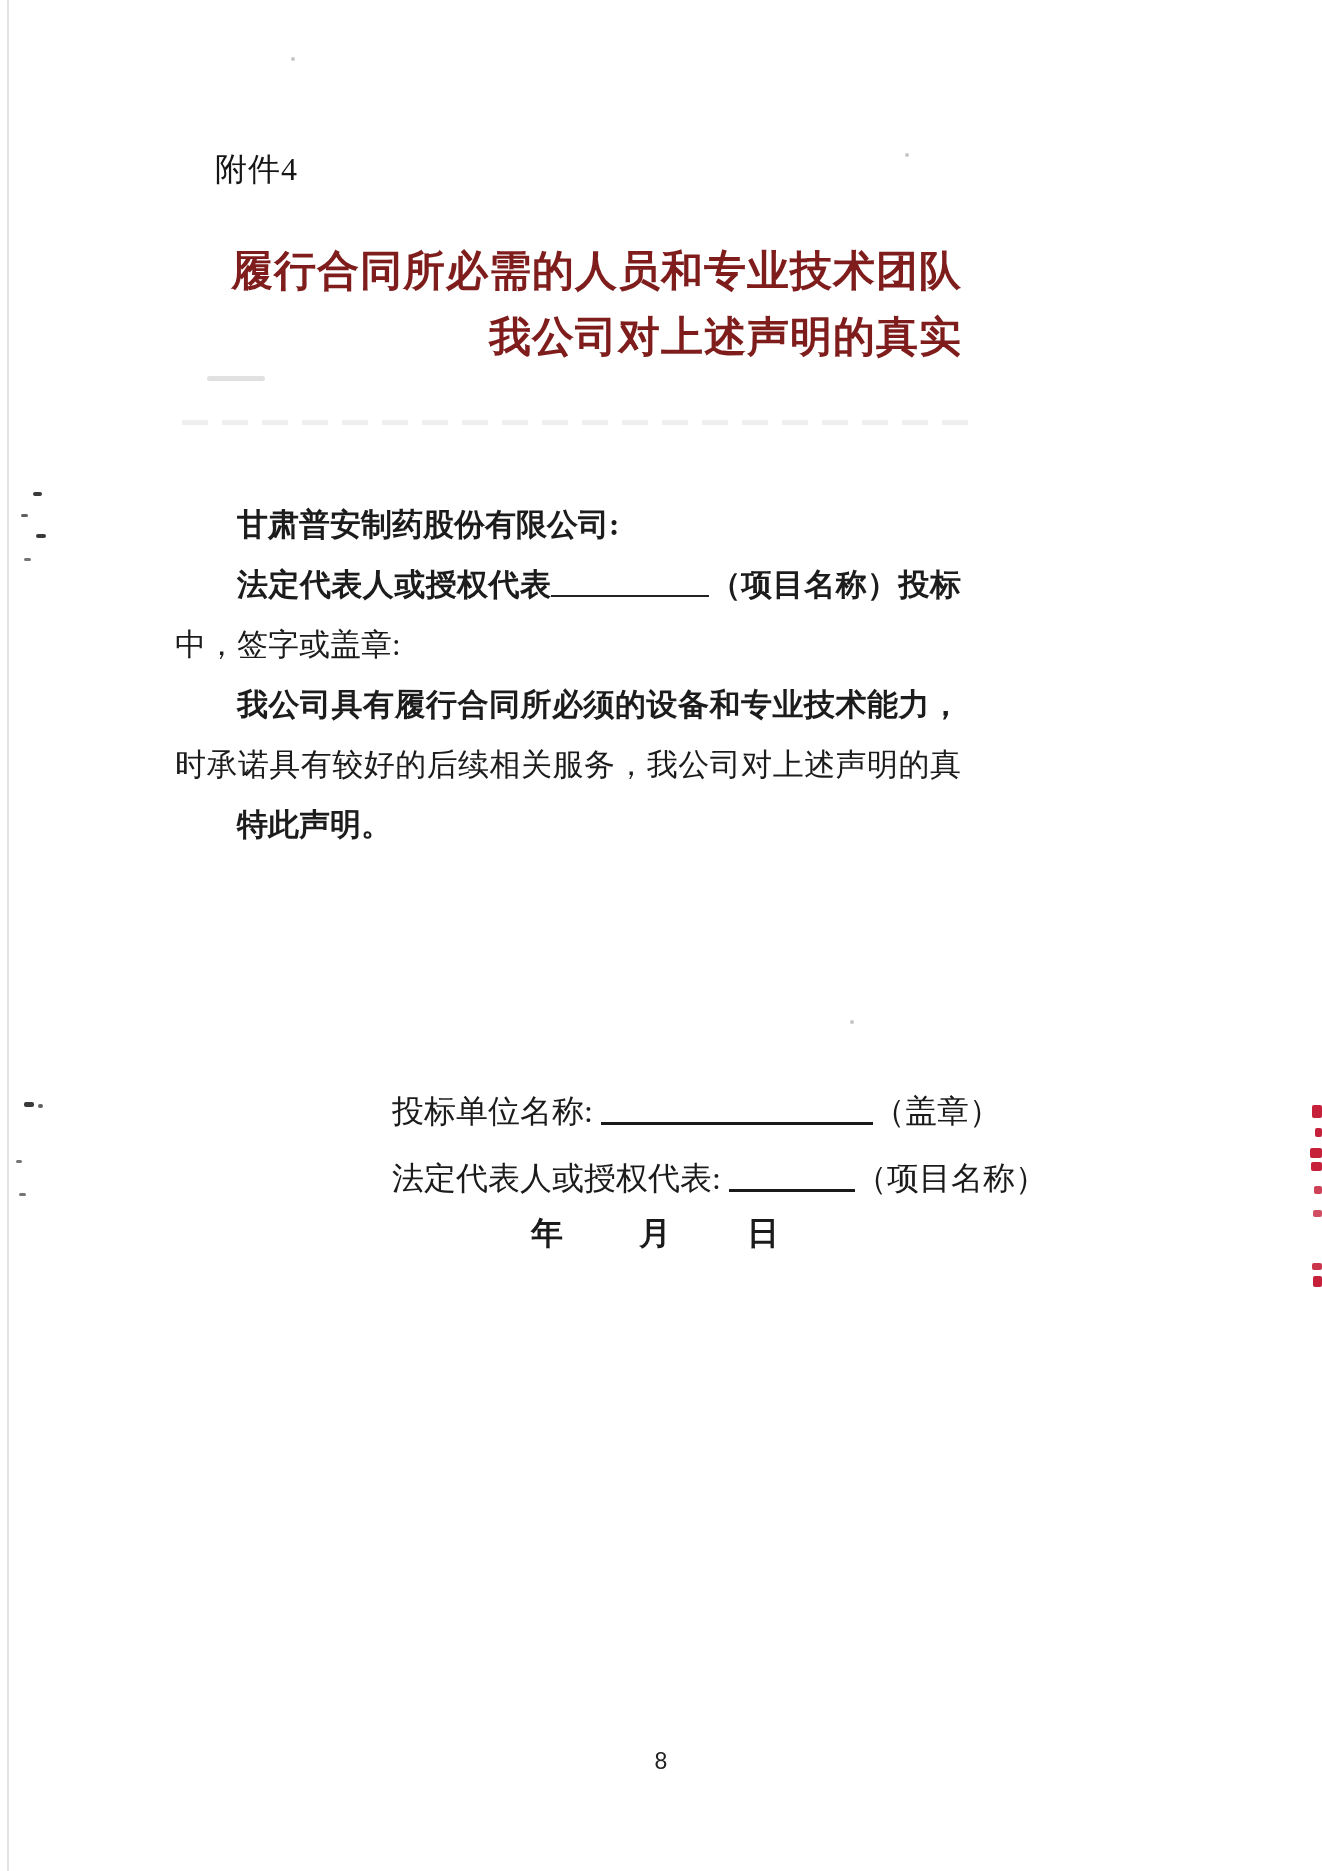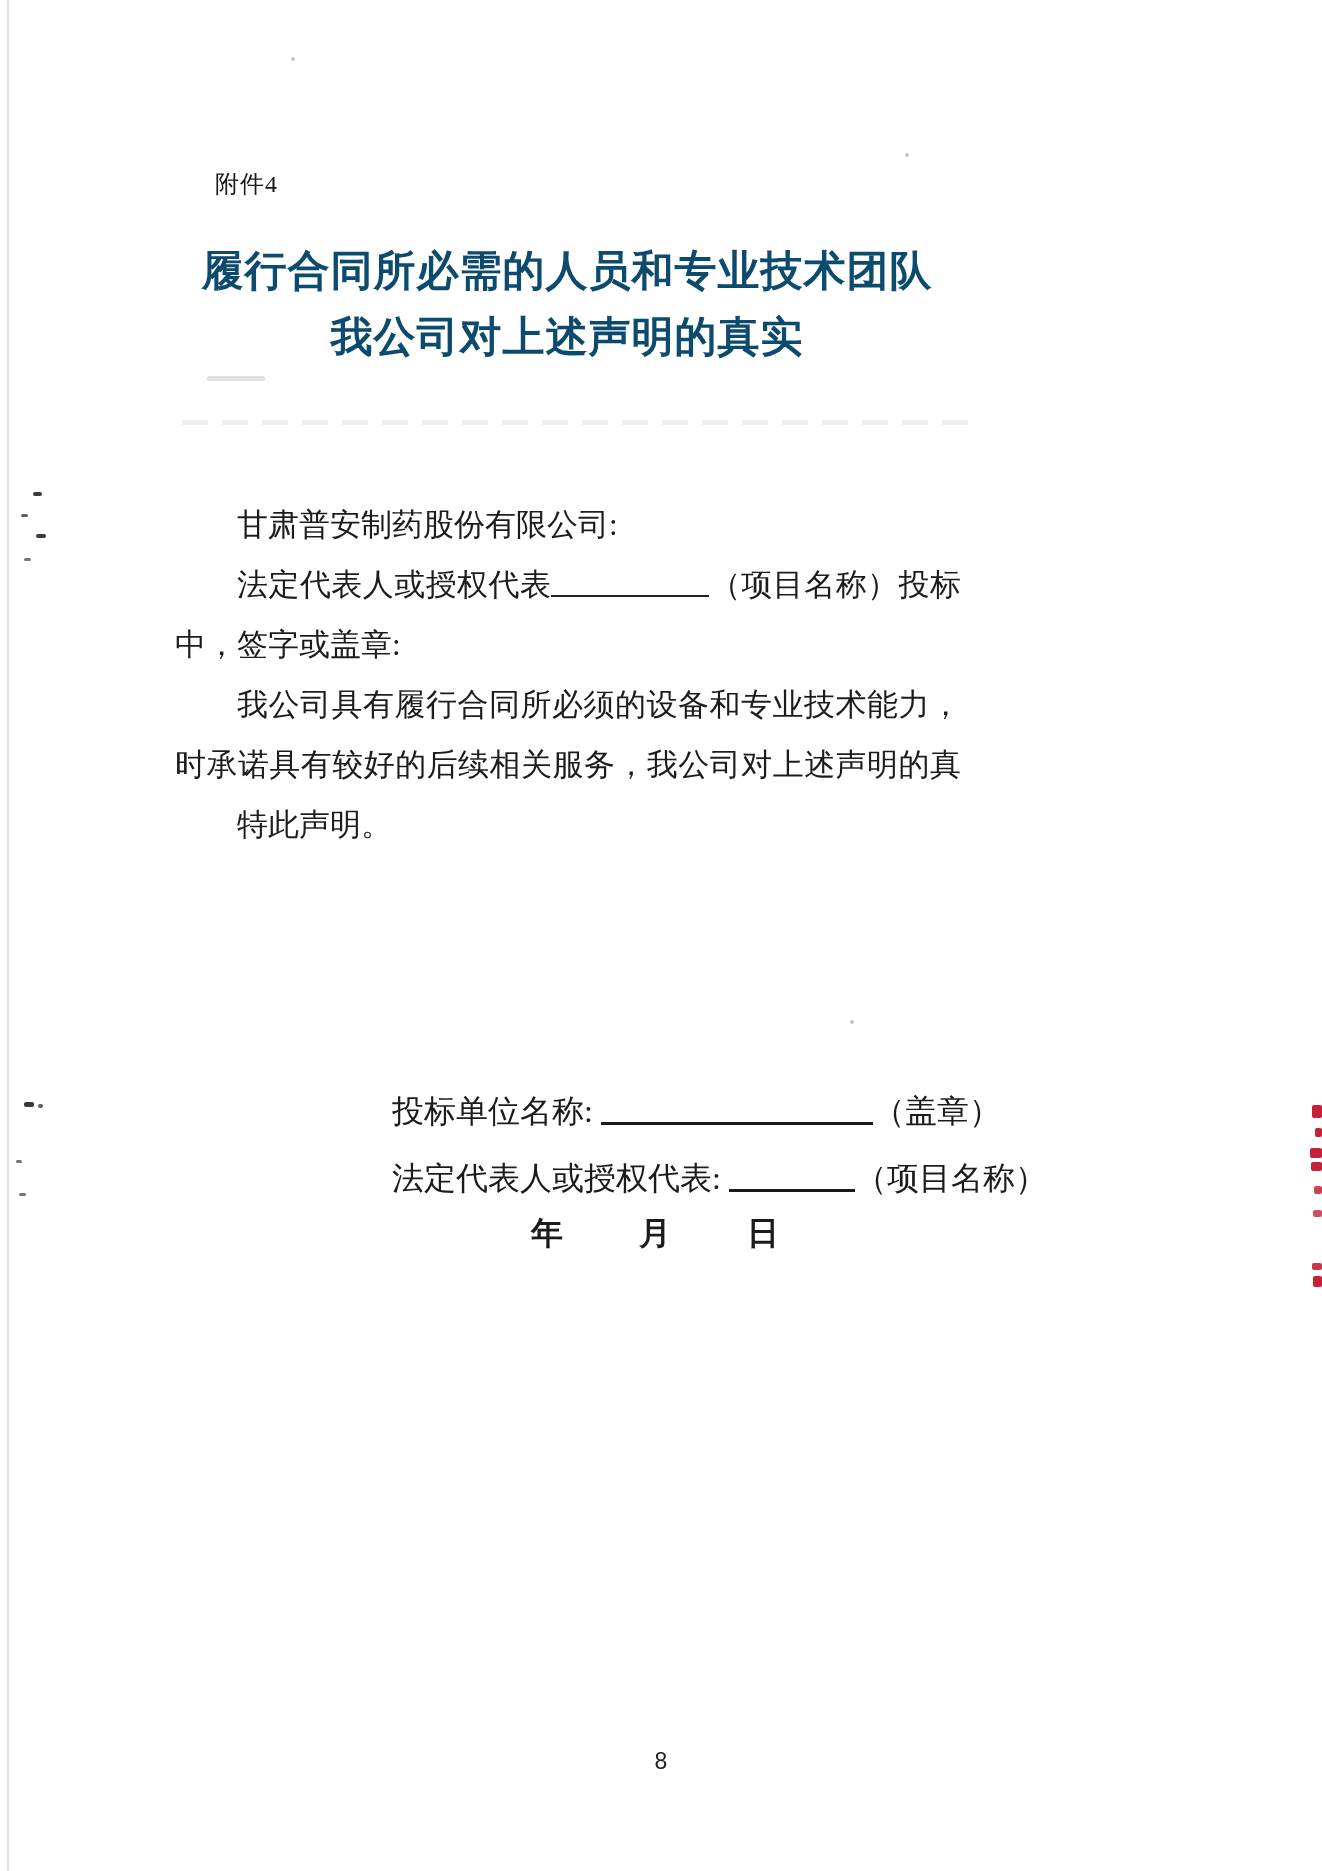--- a/index.html
+++ b/index.html
@@ -34,50 +34,50 @@
   .smudge {
     position: absolute;
     left: 207px; top: 376px;
     width: 58px; height: 5px;
     background: #c9c9c9;
     border-radius: 3px;
     opacity: 0.55;
   }
   .attachment {
     position: absolute;
-    left: 215px; top: 168px;
-    font-size: 24px;
+    left: 215px; top: 148px;
+    font-size: 32px;
     letter-spacing: 1px;
     color: #161616;
   }
   .title {
     position: absolute;
     left: 172px; top: 238px;
     width: 790px;
     margin: 0;
-    text-align: center;
+    text-align: right;
     font-size: 42px;
     font-weight: 700;
     line-height: 66px;
     letter-spacing: 1px;
-    color: #0c4a6e;
+    color: #7f1d1d;
   }
   .body-block {
     position: absolute;
     left: 175px; top: 495px;
     width: 786px;
     font-size: 31px;
     color: #1c1c1c;
   }
   .line {
     height: 60px;
     line-height: 60px;
     white-space: nowrap;
   }
-  .line.indent { text-indent: 62px; }
+  .line.indent { text-indent: 62px; font-weight: bold; }
   .line.fill {
     text-align: justify;
     text-align-last: justify;
     white-space: normal;
     overflow: hidden;
   }
   .blank {
     display: inline-block;
     border-bottom: 2px solid #222;
     margin-bottom: -2px;

